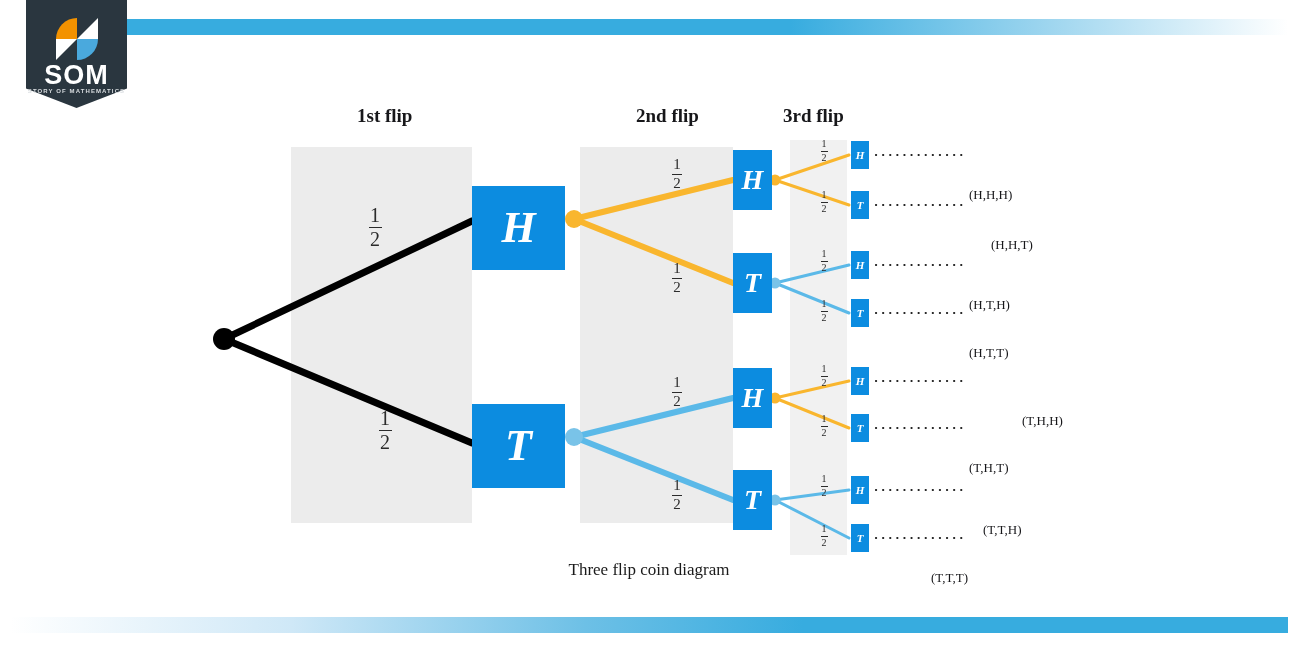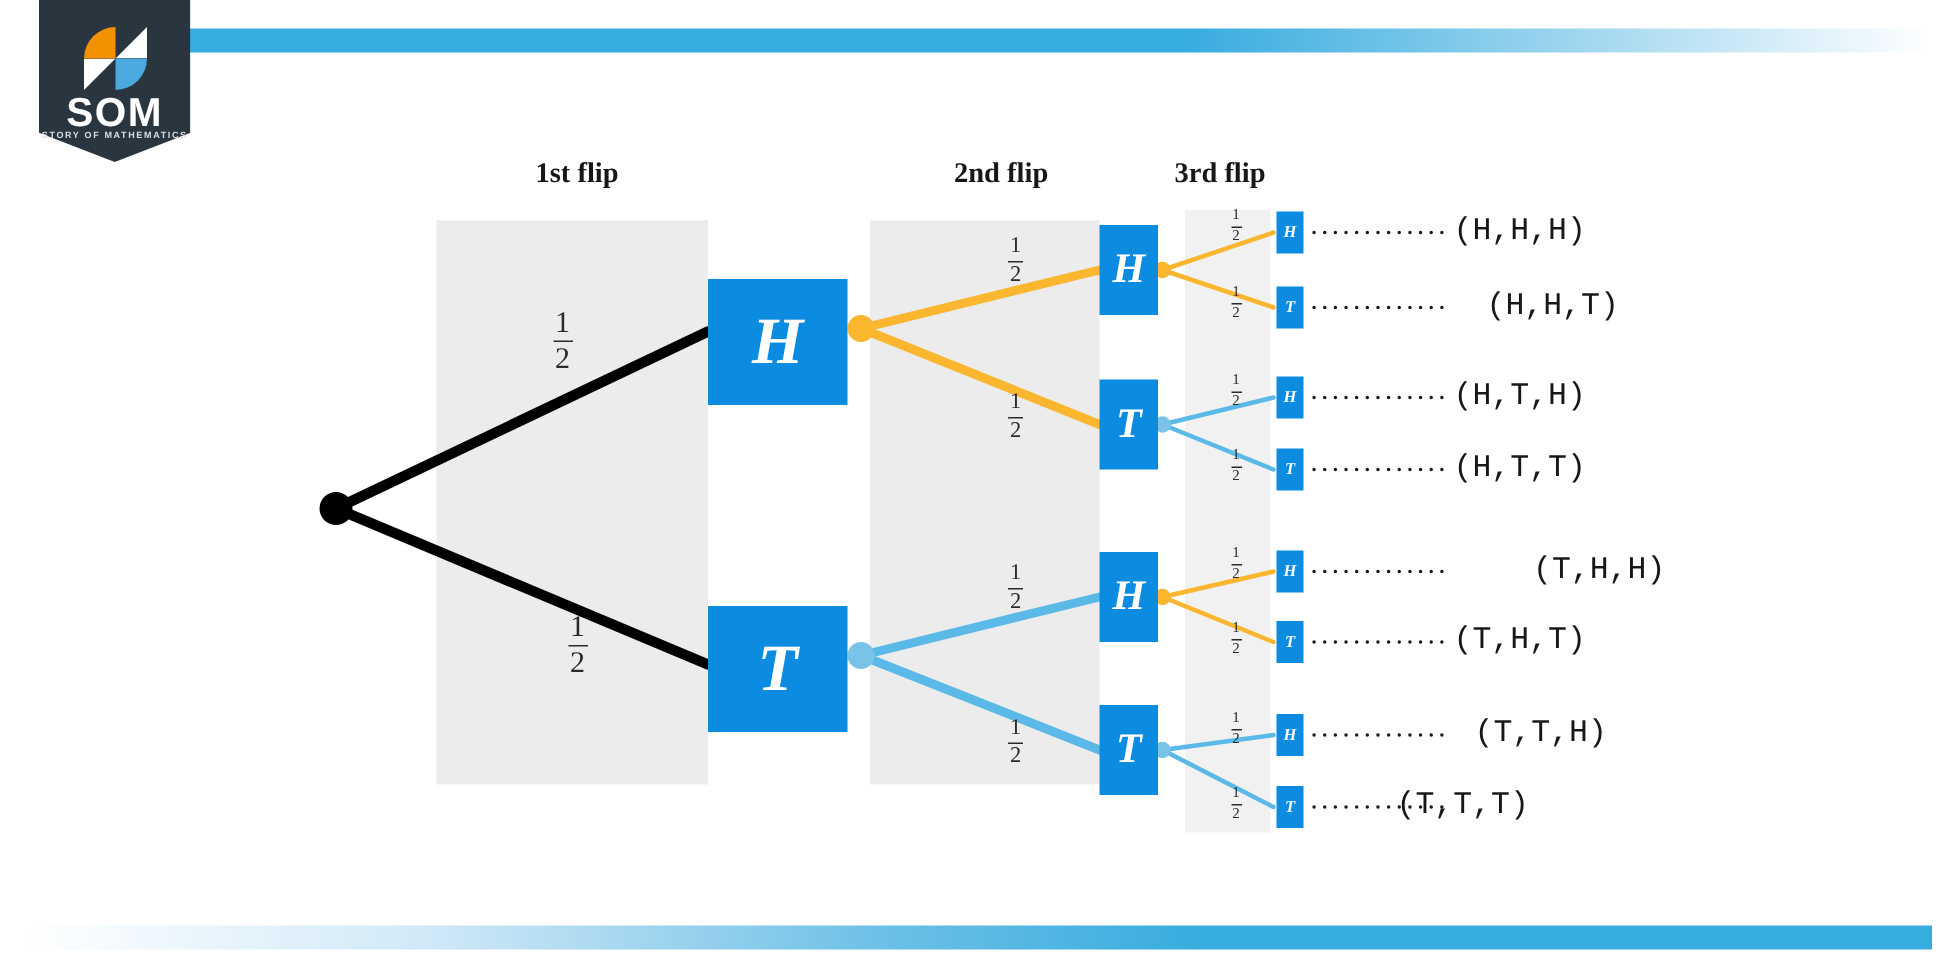--- a/index.html
+++ b/index.html
@@ -145,24 +145,25 @@
   .frac.big { font-size: 20px; width: 22px; }
   .frac.big .bar { width: 13px; }
   .frac.mid { font-size: 15px; width: 18px; }
   .frac.mid .bar { width: 10px; }
   .frac.sml { font-size: 10px; width: 12px; }
   .frac.sml .bar { width: 7px; }
 
   
   .outcome {
     position: absolute;
-    font-family: Liberation Mono, monospace;
-    font-size: 21px;
+    font-family: Liberation Serif, serif;
+    font-size: 13px;
     color: #17171a;
     white-space: nowrap;
+    margin-top: 44px;
   }
 
   
   #caption {
     position: absolute;
     left: 0;
     top: 560px;
     width: 1298px;
     text-align: center;
     font-family: "Liberation Serif", serif;
@@ -339,13 +340,14 @@
 
   <div class="outcome" style="left:969px; top:143px;">(H,H,H)</div>
   <div class="outcome" style="left:991px; top:193px;">(H,H,T)</div>
   <div class="outcome" style="left:969px; top:253px;">(H,T,H)</div>
   <div class="outcome" style="left:969px; top:301px;">(H,T,T)</div>
   <div class="outcome" style="left:1022px; top:369px;">(T,H,H)</div>
   <div class="outcome" style="left:969px; top:416px;">(T,H,T)</div>
   <div class="outcome" style="left:983px; top:478px;">(T,T,H)</div>
   <div class="outcome" style="left:931px; top:526px;">(T,T,T)</div>
 
+  <div id="caption">Three flip coin diagram</div>
 </div>
 
 </body></html>

